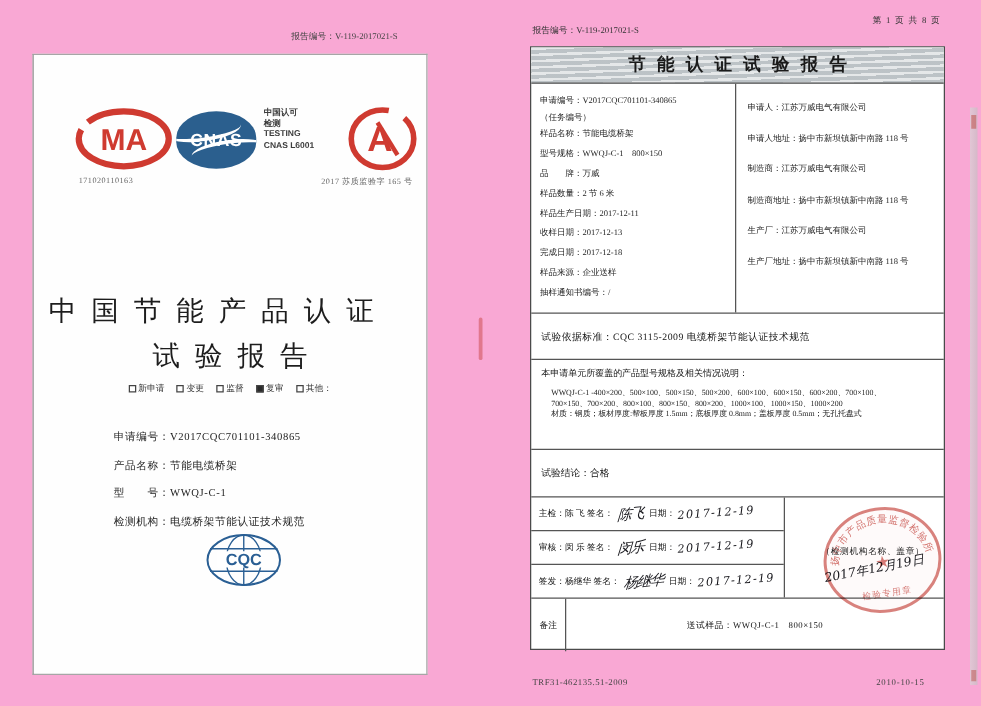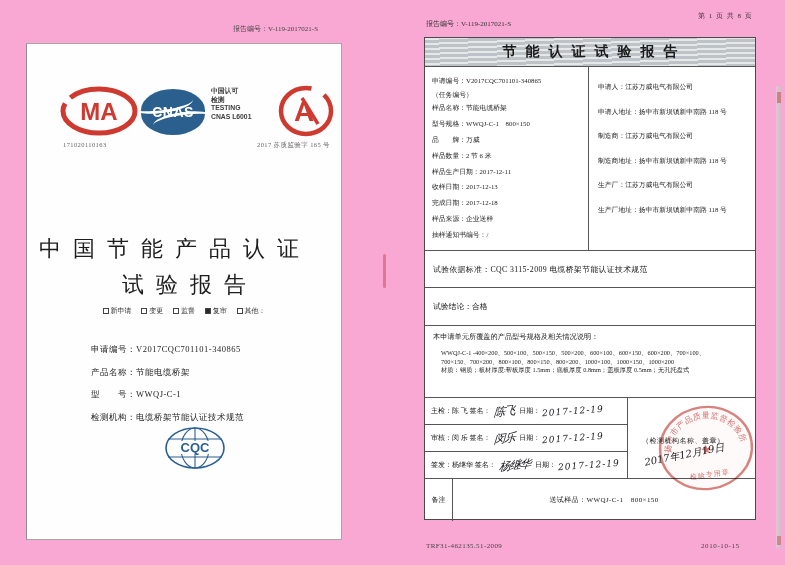--- a/index.html
+++ b/index.html
@@ -60,21 +60,21 @@
   #info-right div { font-size:6.8px; color:#1d1d1d; line-height:24.5px; white-space:nowrap; }
 
   #row-standard { height:37px; display:flex; align-items:center; padding-left:8px;
                   font-size:7.8px; color:#141414; letter-spacing:.4px; }
   #row-conclusion { height:38px; display:flex; align-items:center; padding-left:8px;
                   font-size:7.8px; color:#141414; }
   #row-coverage { height:72px; padding:6px 6px 0 8px; }
   #row-coverage .head { font-size:7.2px; color:#141414; margin-bottom:7px; }
   #row-coverage .ln { font-size:6.3px; color:#222; line-height:8.6px; padding-left:8px; white-space:nowrap; }
 
-  #row-sign { height:81px; display:flex; }
+  #row-sign { height:81px; display:flex;gap:15px; }
   #sign-rows { width:203px; border-right:1px solid #555; display:flex; flex-direction:column; }
   .sig-row { flex:1; border-bottom:1px solid #555; display:flex; align-items:center;
              padding-left:6px; font-size:7px; color:#141414; white-space:nowrap; position:relative; }
   .sig-row:last-child { border-bottom:none; }
   .hand { font-style:italic; color:#17171c; font-family:"DejaVu Serif",serif; }
   .sig-scribble { display:inline-block; font-size:11.5px; transform:rotate(-6deg) skewX(-10deg);
                   margin:0 3px; letter-spacing:-1px; }
   .sig-date { display:inline-block; font-size:9px; transform:rotate(-4deg); letter-spacing:1px; margin-left:2px; }
 
   #stamp-cell { flex:1; position:relative; }
@@ -199,28 +199,28 @@
         <div>申请人地址：扬中市新坝镇新中南路 118 号</div>
         <div>制造商：江苏万威电气有限公司</div>
         <div>制造商地址：扬中市新坝镇新中南路 118 号</div>
         <div>生产厂：江苏万威电气有限公司</div>
         <div>生产厂地址：扬中市新坝镇新中南路 118 号</div>
       </div>
     </div>
 
     <div class="rrow" id="row-standard">试验依据标准：CQC 3115-2009 电缆桥架节能认证技术规范</div>
 
-    <div class="rrow" id="row-conclusion">试验结论：合格</div>
-
     <div class="rrow" id="row-coverage">
       <div class="head">本申请单元所覆盖的产品型号规格及相关情况说明：</div>
       <div class="ln">WWQJ-C-1 -400×200、500×100、500×150、500×200、600×100、600×150、600×200、700×100、</div>
       <div class="ln">700×150、700×200、800×100、800×150、800×200、1000×100、1000×150、1000×200</div>
       <div class="ln">材质：钢质；板材厚度:帮板厚度 1.5mm；底板厚度 0.8mm；盖板厚度 0.5mm；无孔托盘式</div>
     </div>
+
+    <div class="rrow" id="row-conclusion">试验结论：合格</div>
 
     <div class="rrow" id="row-sign">
       <div id="sign-rows">
         <div class="sig-row">
           <span>主检：陈 飞</span>&nbsp;
           <span>签名：</span>
           <span class="hand sig-scribble">陈飞</span>&nbsp;
           <span>日期：</span>
           <span class="hand sig-date">2017-12-19</span>
         </div>

